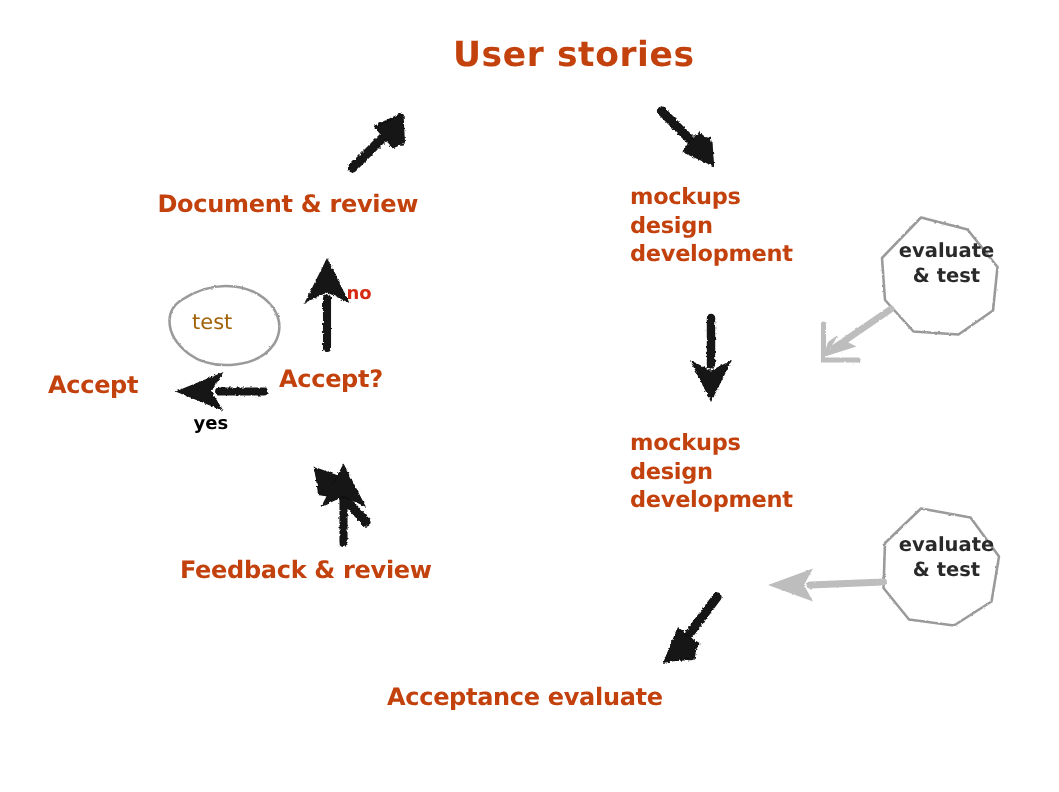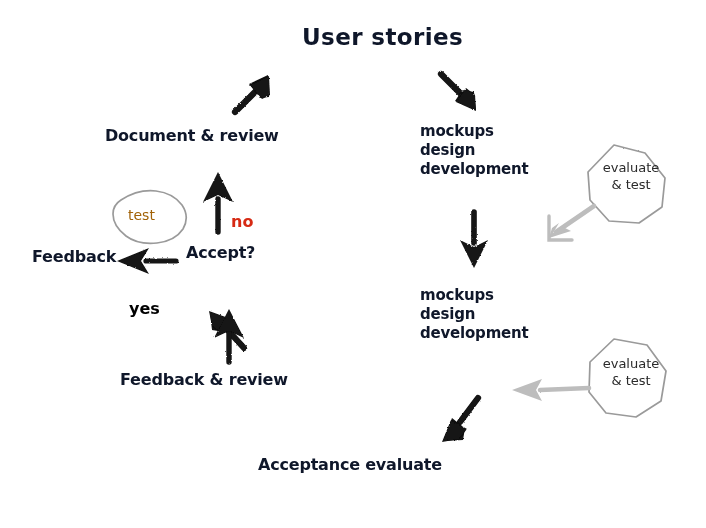--- a/index.html
+++ b/index.html
@@ -16,21 +16,21 @@
     font-family: "DejaVu Sans", sans-serif;
   }
   #canvas {
     position: absolute;
     inset: 0;
     width: 706px;
     height: 528px;
   }
   .node {
     position: absolute;
-    color: #0f172a;
+    color: #c2410c;
     font-family: "DejaVu Sans", sans-serif;
     font-weight: bold;
     white-space: nowrap;
     letter-spacing: -0.2px;
     line-height: 1.18;
     -webkit-font-smoothing: antialiased;
   }
   .title {
     font-size: 23px;
     letter-spacing: 0.4px;
@@ -39,34 +39,33 @@
     font-size: 16px;
   }
   .stack {
     font-size: 15px;
     text-align: left;
     line-height: 1.26;
   }
   .callout-text {
     position: absolute;
     font-size: 13px;
-    font-weight: normal;
+    font-weight: bold;
     color: #2a2a2a;
     text-align: center;
     line-height: 1.3;
     white-space: nowrap;
     font-family: "DejaVu Sans", sans-serif;
   }
   .branch-label {
     position: absolute;
-    font-size: 16px;
+    font-size: 12px;
     font-weight: bold;
     font-family: "DejaVu Sans", sans-serif;
     white-space: nowrap;
-    margin-top: 24px;
   }
   .label-no  { color: #d62a14; }
   .label-yes { color: #000000; }
   .bubble-label {
     position: absolute;
     font-size: 14px;
     font-weight: normal;
     color: #a16207;
     white-space: nowrap;
     font-family: "DejaVu Sans", sans-serif;
@@ -165,21 +164,21 @@
   <div>design</div>
   <div>development</div>
 </div>
 
 <div class="node step" style="left:258px; top:456px;">Acceptance evaluate</div>
 
 <div class="node step" style="left:120px; top:371px;">Feedback &amp; review</div>
 
 <div class="node step" style="left:186px; top:244px;">Accept?</div>
 
-<div class="node step" style="left:32px; top:248px;">Feedback</div>
+<div class="node step" style="left:32px; top:248px;">Accept</div>
 
 <div class="branch-label label-no" style="left:231px; top:188px;">no</div>
 <div class="branch-label label-yes" style="left:129px; top:275px;">yes</div>
 
 <div class="bubble-label" style="left:128px; top:207px;">test</div>
 
 <div class="callout-text" style="left:597px; top:160px; width:68px;">
   <div>evaluate</div>
   <div>&amp; test</div>
 </div>

